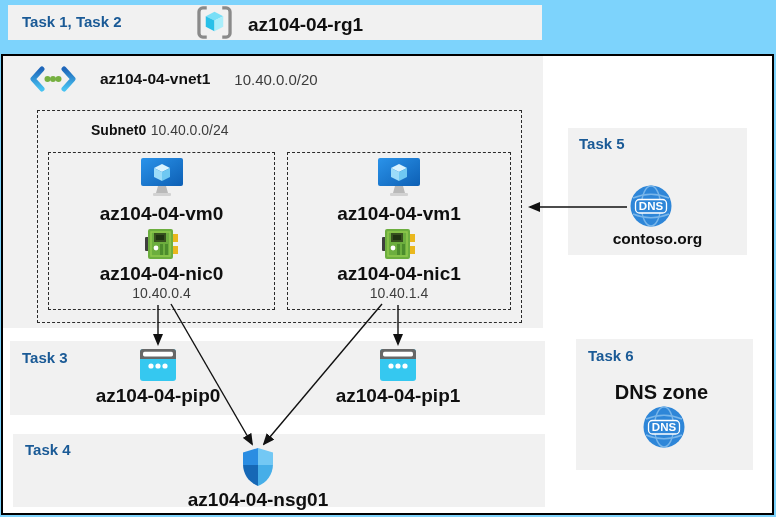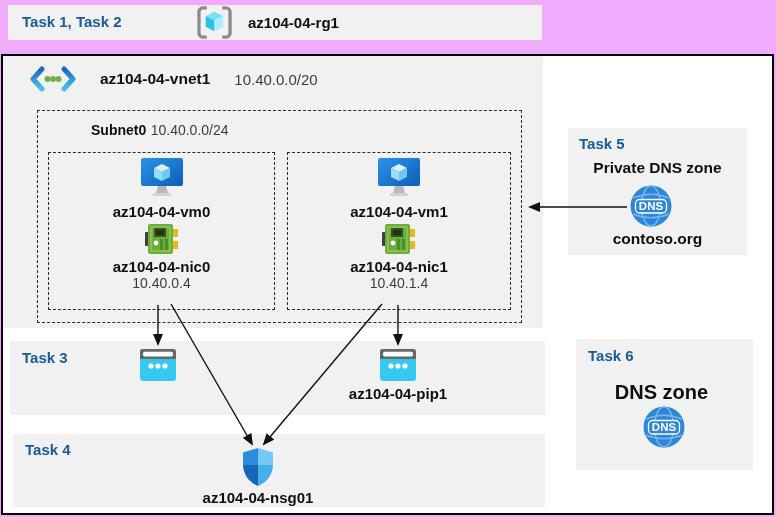--- a/index.html
+++ b/index.html
@@ -1,23 +1,23 @@
 <!DOCTYPE html>
 <html><head>
 <meta charset="utf-8">
 <style>
   html,body{margin:0;padding:0;background:#fff;}
   #canvas{
-    position:relative;width:776px;height:517px;background:#f0abfc;
+    position:relative;width:776px;height:517px;background:#7dd3fc;
     font-family:"Liberation Sans",sans-serif;color:#0f0f0f;overflow:hidden;
   }
   .abs{position:absolute;}
   .panel{position:absolute;background:#f1f1f1;}
   .task-heading{color:#1a5a96;font-weight:700;font-size:15px;white-space:nowrap;}
-  .name{font-weight:700;font-size:15px;color:#0f0f0f;white-space:nowrap;}
+  .name{font-weight:700;font-size:19px;color:#0f0f0f;white-space:nowrap;}
   .value{font-weight:400;font-size:14px;color:#3c3c3c;white-space:nowrap;}
   .big-box{
     position:absolute;left:1px;top:54px;width:773px;height:461px;
     border:2px solid #000;box-sizing:border-box;background:#fff;
   }
   .vnet-area{position:absolute;left:3px;top:56px;width:540px;height:272px;background:#f1f1f1;}
   .dashed{position:absolute;border:1.3px dashed #2b2b2b;box-sizing:border-box;}
   .vnet-header{position:absolute;left:30px;top:66px;display:flex;align-items:center;gap:24px;}
   .subnet-label{position:absolute;white-space:nowrap;margin-left:40px;}
   .subnet-label .name{font-size:14px;}
@@ -149,21 +149,20 @@
         <rect x="28" y="6" width="5" height="8" fill="#eab81e"></rect>
         <rect x="28" y="18" width="5" height="8" fill="#eab81e"></rect>
       </svg>
     </span>
     <span class="name" style="margin-top:3px;">az104-04-nic1</span>
     <span class="value">10.40.1.4</span>
   </div>
 
   <div class="panel" style="left:568px;top:128px;width:179px;height:127px;">
     <span class="task-heading abs" style="left:11px;top:7px;">Task 5</span>
-    <div class="name abs ctr" style="left:0;top:31px;width:179px;font-size:15.5px;">Private DNS zone</div>
     <span class="abs" style="left:62px;top:57px;">
       <svg viewBox="0 0 42 42" width="42" height="42">
         <circle cx="21" cy="21" r="20.5" fill="#2e86d8"></circle>
         <g fill="none" stroke="#79b6ea" stroke-width="1.4">
           <ellipse cx="21" cy="21" rx="9.5" ry="20"></ellipse>
           <path d="M3,13 Q21,5.5 39,13"></path>
           <path d="M3,29 Q21,36.5 39,29"></path>
         </g>
         <rect x="5.5" y="14.5" width="31" height="13.5" rx="4" fill="#2e86d8" stroke="#fff" stroke-width="1.3"></rect>
         <text x="21" y="25" text-anchor="middle" font-size="11.5" font-weight="bold" fill="#fff">DNS</text>
@@ -178,20 +177,21 @@
   <span class="abs" style="left:140px;top:349px;">
     <svg viewBox="0 0 36 32" width="36" height="32">
       <rect x="0" y="0" width="36" height="32" rx="3" fill="#35c8f0"></rect>
       <path d="M0 10 V3 a3 3 0 0 1 3 -3 h30 a3 3 0 0 1 3 3 v7 z" fill="#686868"></path>
       <rect x="3" y="2.8" width="30" height="4.6" rx="1.6" fill="#fff"></rect>
       <circle cx="11" cy="17" r="2.6" fill="#fff"></circle>
         <circle cx="18" cy="17" r="2.6" fill="#fff"></circle>
         <circle cx="25" cy="17" r="2.6" fill="#fff"></circle>
     </svg>
   </span>
+  <div class="name abs ctr" style="left:78px;top:385px;width:160px;">az104-04-pip0</div>
   <span class="abs" style="left:380px;top:349px;">
     <svg viewBox="0 0 36 32" width="36" height="32">
       <rect x="0" y="0" width="36" height="32" rx="3" fill="#35c8f0"></rect>
       <path d="M0 10 V3 a3 3 0 0 1 3 -3 h30 a3 3 0 0 1 3 3 v7 z" fill="#686868"></path>
       <rect x="3" y="2.8" width="30" height="4.6" rx="1.6" fill="#fff"></rect>
       <circle cx="11" cy="17" r="2.6" fill="#fff"></circle>
         <circle cx="18" cy="17" r="2.6" fill="#fff"></circle>
         <circle cx="25" cy="17" r="2.6" fill="#fff"></circle>
     </svg>
   </span>

